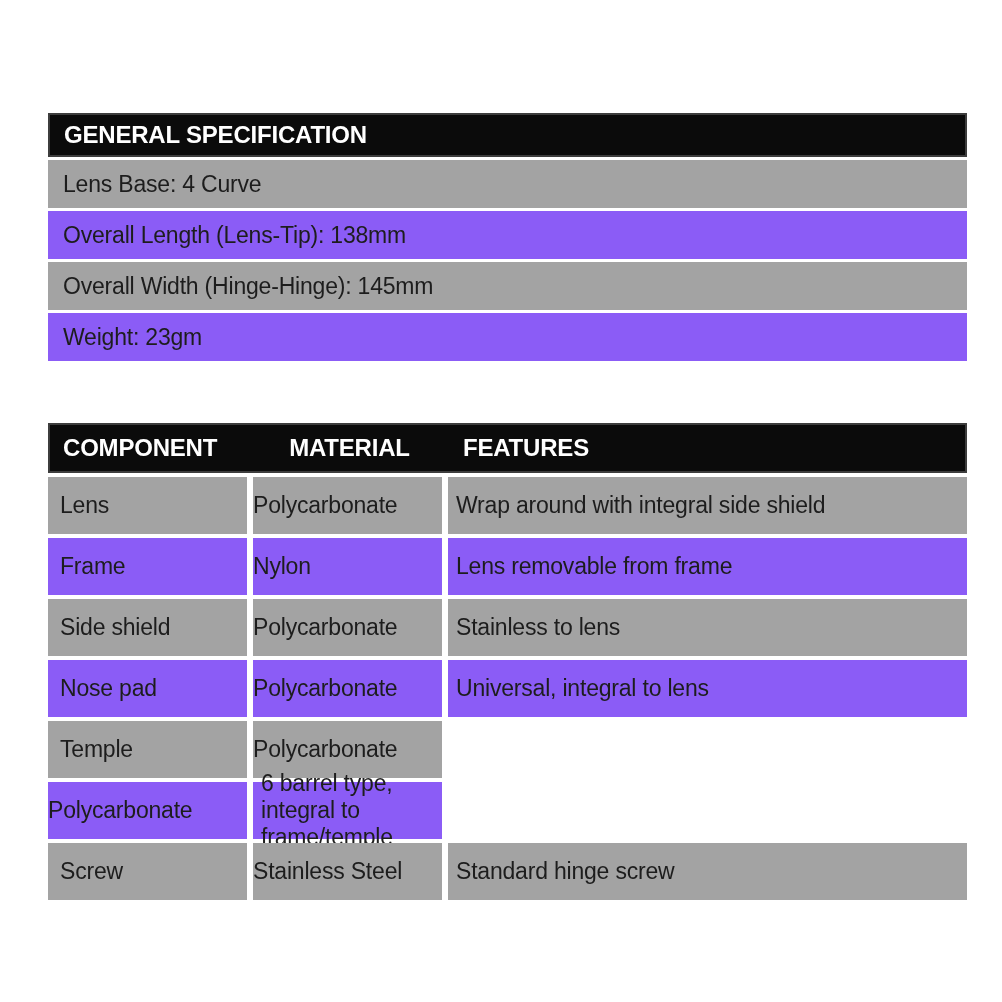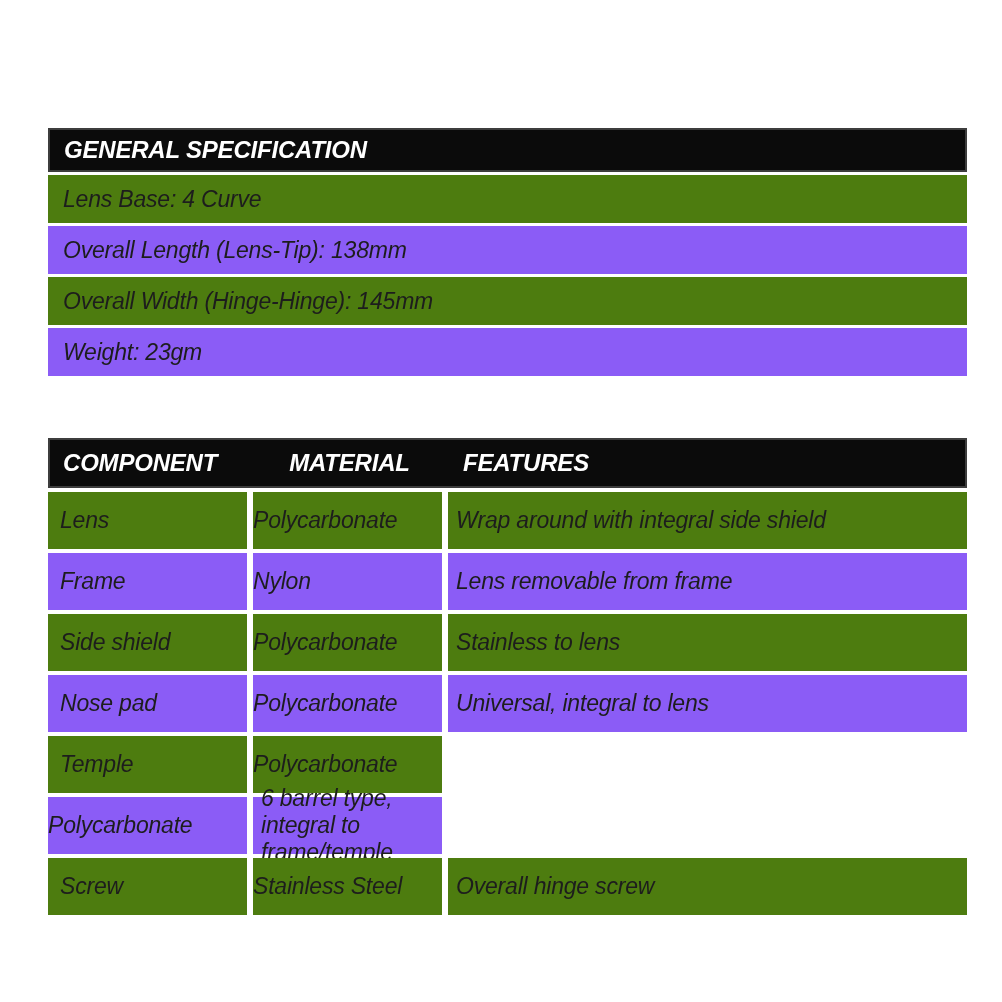--- a/index.html
+++ b/index.html
@@ -7,23 +7,22 @@
     padding: 0;
     background: #ffffff;
     width: 1002px;
     height: 1002px;
     font-family: "Liberation Sans", "DejaVu Sans", sans-serif;
     overflow: hidden;
   }
   .sheet {
     position: absolute;
     left: 48px;
-    top: 128px;
+    top: 113px;
     width: 919px;
-    font-style: italic;
   }
   
   .hdr-bar {
     box-sizing: border-box;
     background: #0b0b0b;
     border: 2px solid #3d3d3d;
     color: #ffffff;
     font-weight: bold;
     font-size: 24px;
     letter-spacing: -0.2px;
@@ -71,21 +70,21 @@
     height: 57px;
     display: flex;
     align-items: center;
     font-size: 23px;
     letter-spacing: -0.2px;
     color: #1d1d1d;
   }
   .t2-cell.c1 { padding-left: 12px; }
   .t2-cell.c2 { padding-left: 0; }
   .t2-cell.c3 { padding-left: 8px; }
-  .bg-dark  { background: #4d7c0f; }
+  .bg-dark  { background: #a3a3a3; }
   .bg-light { background: #8b5cf6; }
 </style>
 </head>
 <body>
 
 <div class="sheet">
 
   <div class="t1">
     <div class="hdr-bar t1-header">
       <span>GENERAL SPECIFICATION</span>
@@ -135,17 +134,17 @@
     </div>
 
     <div class="t2-grid t2-row">
       <div class="t2-cell c2 bg-light">Polycarbonate</div>
       <div class="t2-cell c3 bg-light">6 barrel type, integral to frame/temple</div>
     </div>
 
     <div class="t2-grid t2-row">
       <div class="t2-cell c1 bg-dark">Screw</div>
       <div class="t2-cell c2 bg-dark">Stainless Steel</div>
-      <div class="t2-cell c3 bg-dark">Overall hinge screw</div>
+      <div class="t2-cell c3 bg-dark">Standard hinge screw</div>
     </div>
   </div>
 
 </div>
 
 </body></html>

